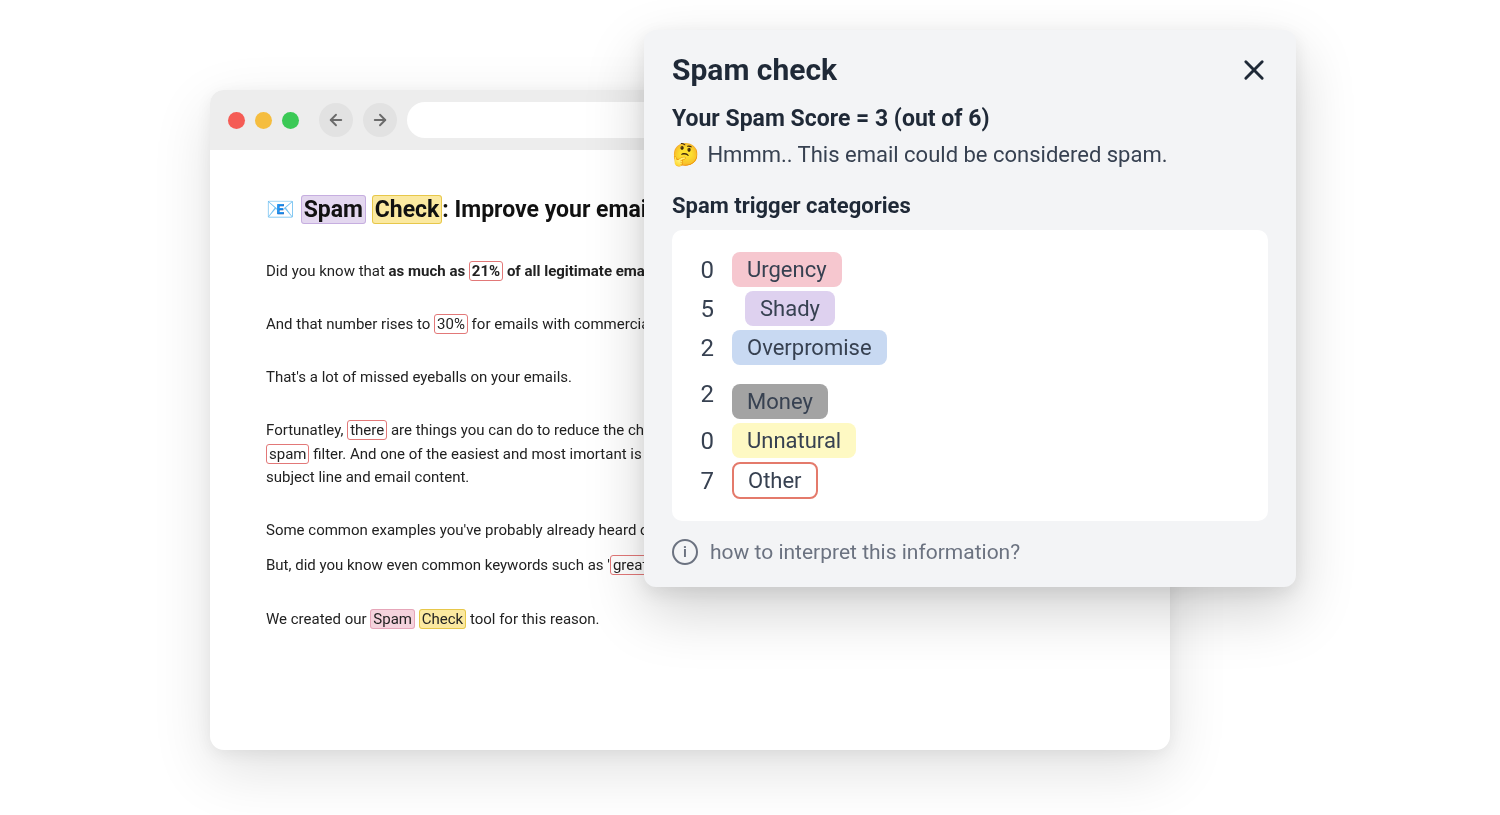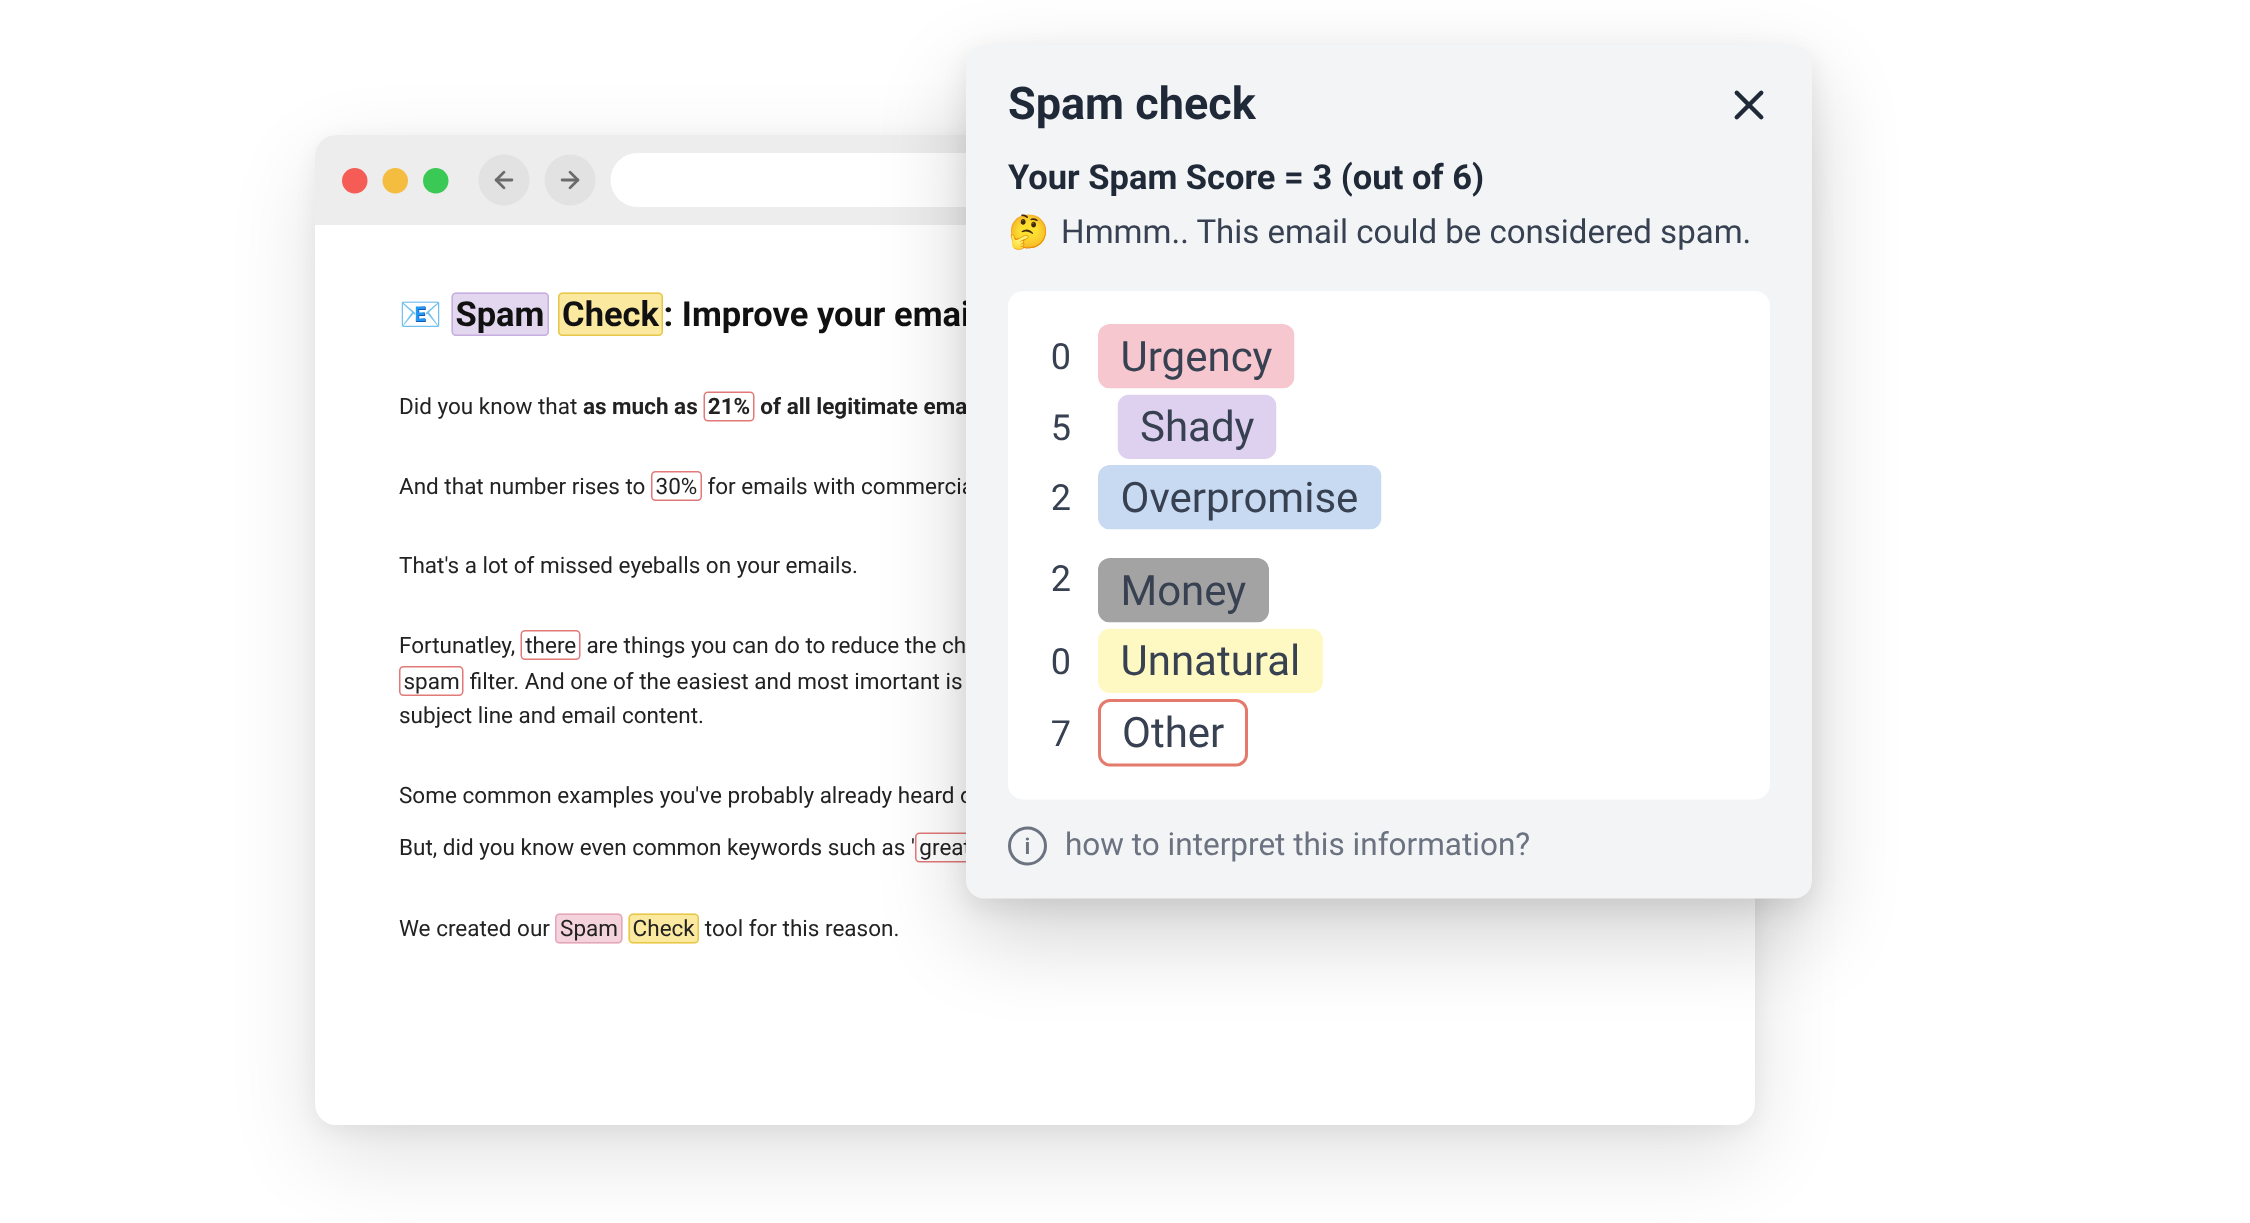--- a/index.html
+++ b/index.html
@@ -59,21 +59,21 @@
   .hl { border-radius:3px; padding:0 2px; }
   .hl-pink { background:#f5d3dd; border:1px solid #e6a6b9; }
   .hl-yellow { background:#fbe9a0; border:1px solid #e7c74a; }
   .hl-red-border { border:1px solid #e27878; border-radius:3px; padding:0 2px; }
   .hl-purple { background:#e3d7ef; border:1px solid #c6aee0; }
 
   .panel {
     position: absolute;
     left: 644px;
     top: 30px;
-    width: 564px;
+    width: 652px;
     background: #f3f4f6;
     border-radius: 12px;
     box-shadow: 0 24px 60px rgba(0,0,0,0.18), 0 6px 18px rgba(0,0,0,0.08);
     padding: 22px 28px 22px 28px;
     color:#1f2937;
   }
   .panel-header {
     display:flex; justify-content:space-between; align-items:center;
     margin-bottom: 18px;
   }
@@ -84,21 +84,21 @@
   .emoji { font-size:22px; }
   .section-label { font-size:22px; font-weight:700; margin-bottom:12px; }
   .cat-box {
     background:#fff; border-radius:10px; padding:18px 22px;
   }
   .cat-row {
     display:flex; align-items:center; gap:18px; margin:4px 0;
   }
   .cat-count { width:20px; font-size:24px; color:#374151; text-align:right; }
   .cat-pill {
-    font-size:28px; padding:4px 14px; border-radius:8px;
+    font-size:22px; padding:4px 14px; border-radius:8px;
     border:1px solid transparent;
     color:#374151;
   }
   .pill-urgency { background:#f6c7cf; }
   .pill-shady { background:#ded1ef;margin-left:13px; }
   .pill-overpromise { background:#c8d9f2; }
   .pill-money { background:#a3a3a3;margin-top:15px; }
   .pill-unnatural { background:#fef9c3; }
   .pill-other { background:#fff; border:2px solid #e47a6b; }
   .interpret {
@@ -182,20 +182,21 @@
           <line x1="5" y1="5" x2="19" y2="19"></line>
           <line x1="19" y1="5" x2="5" y2="19"></line>
         </svg>
     </div>
   </div>
   <div class="score-line">Your Spam Score = 3 (out of 6)</div>
   <div class="hmm-line">
     <span class="emoji">🤔</span>
     <span>Hmmm.. This email could be considered spam.</span>
   </div>
+  <div class="section-label">Spam trigger categories</div>
   <div class="cat-box" id="cat-box">
       <div class="cat-row">
         <div class="cat-count">0</div>
         <div class="cat-pill pill-urgency">Urgency</div>
       </div>
       <div class="cat-row">
         <div class="cat-count">5</div>
         <div class="cat-pill pill-shady">Shady</div>
       </div>
       <div class="cat-row">

